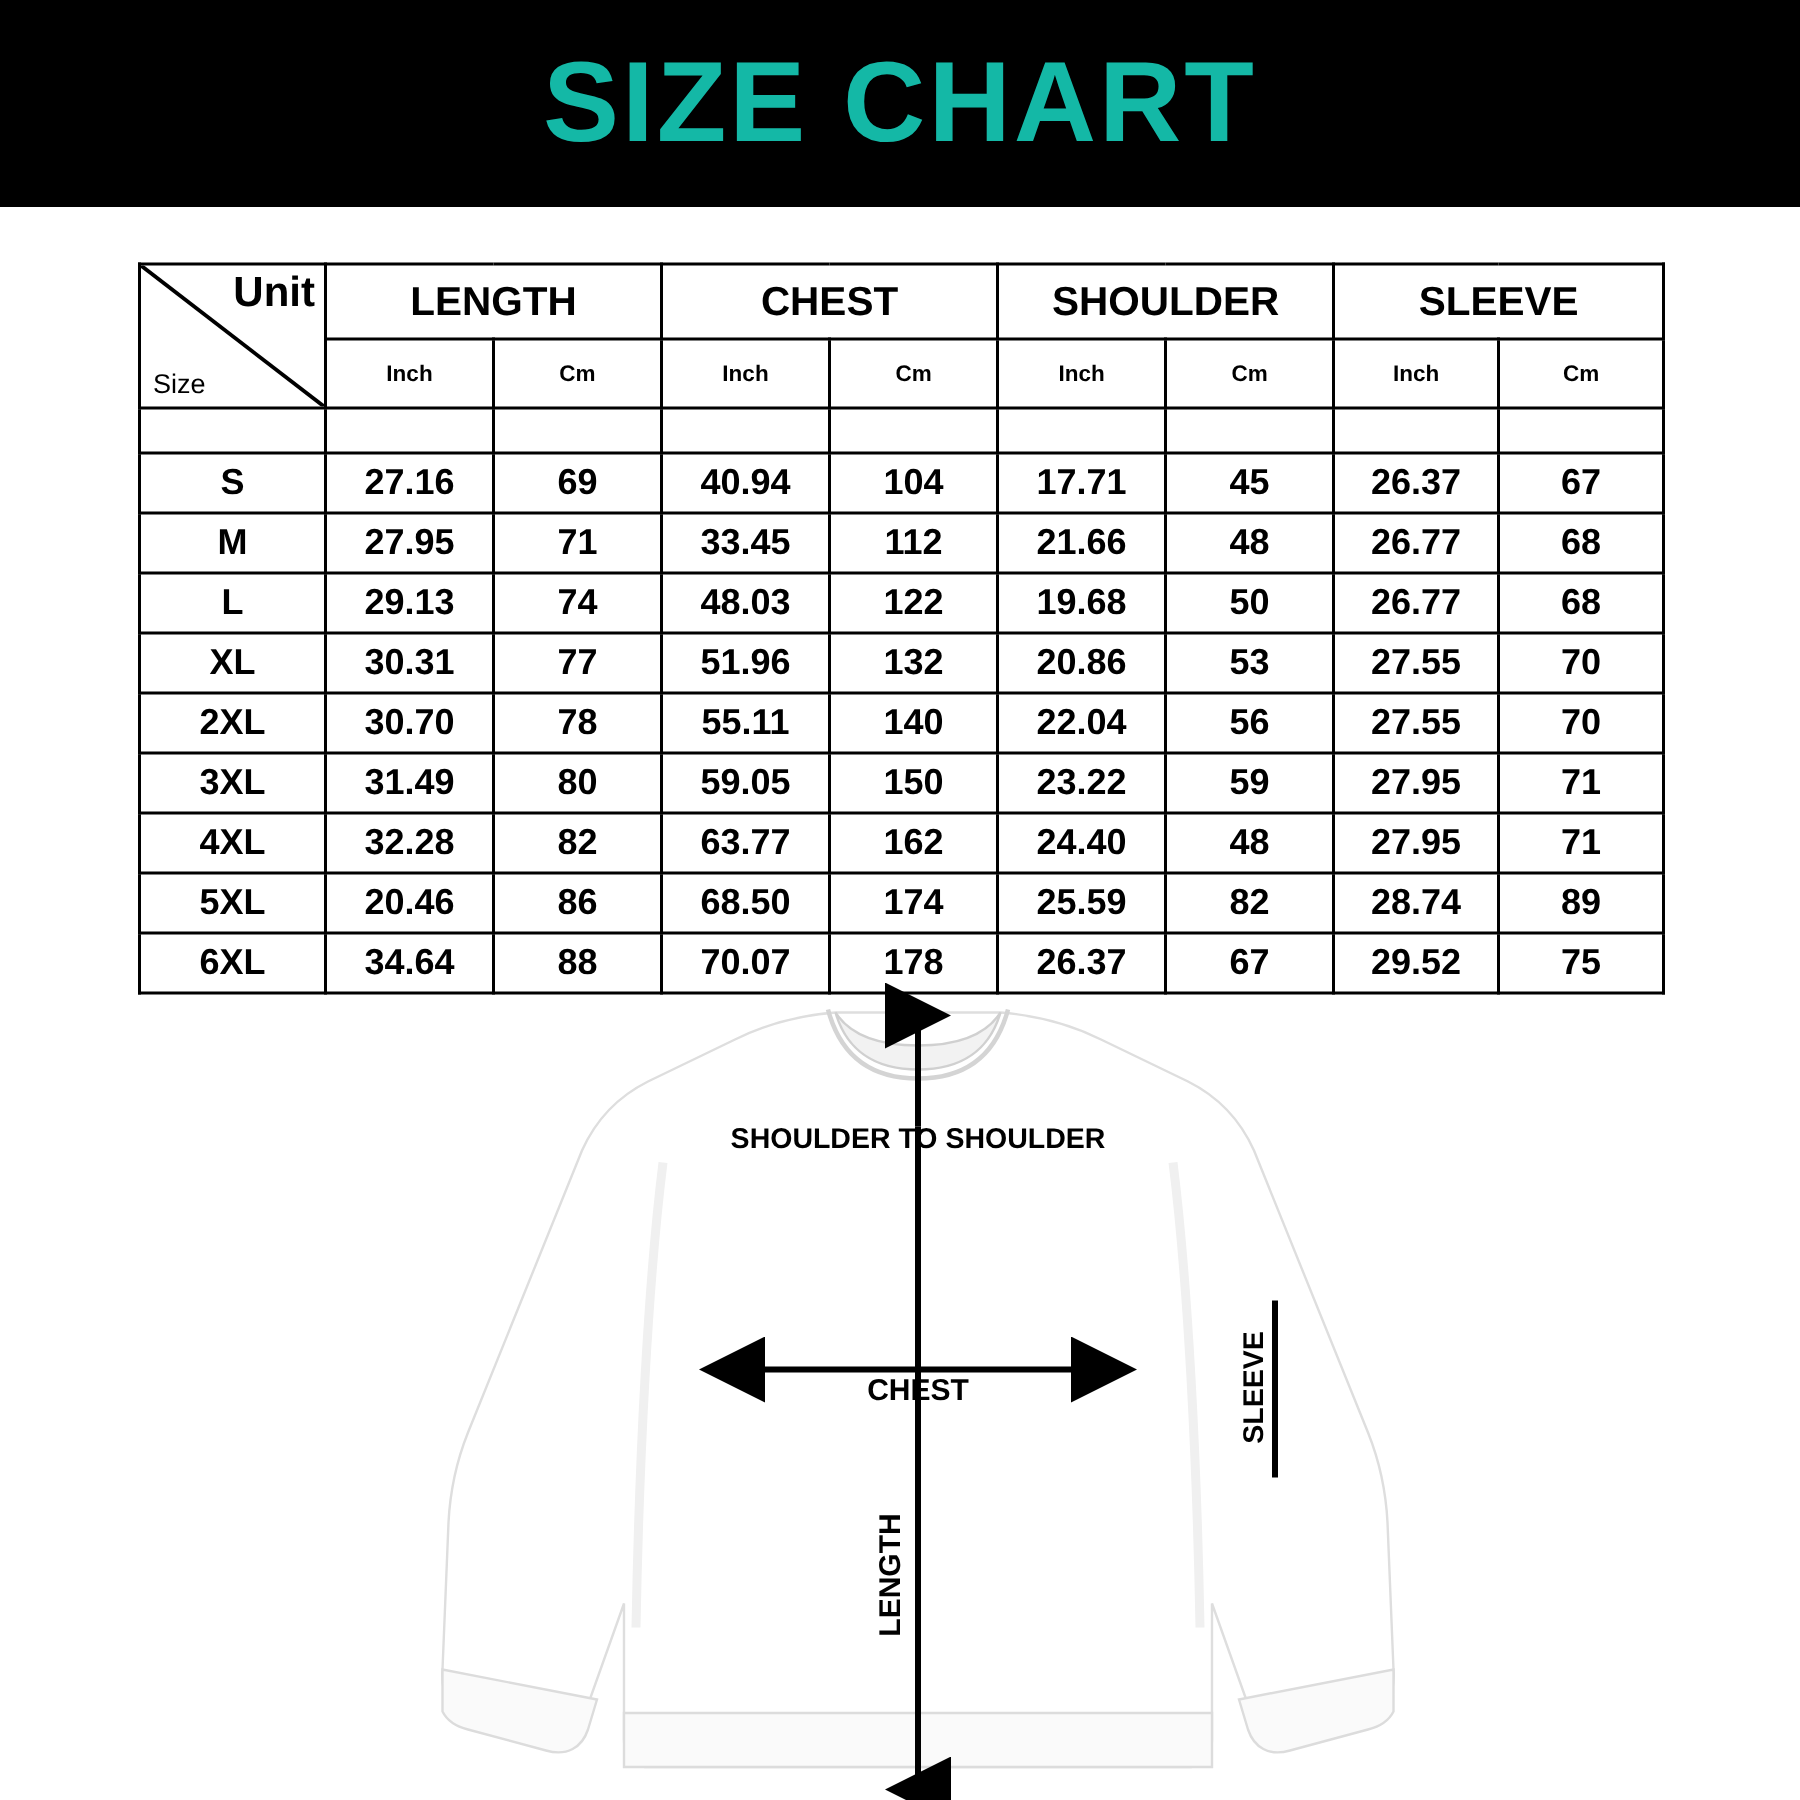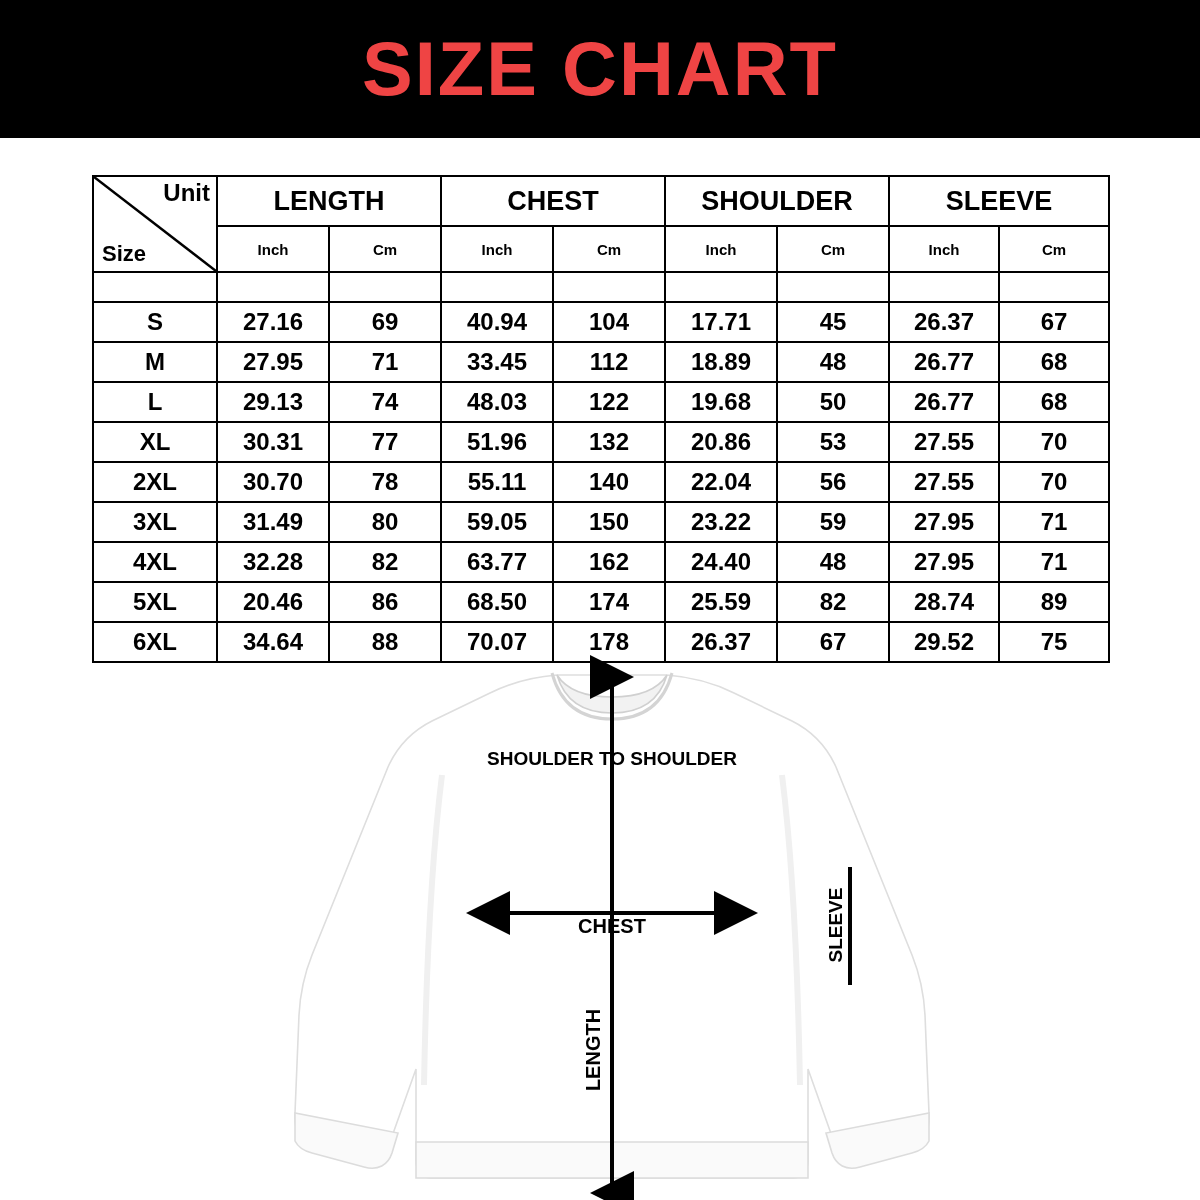--- a/index.html
+++ b/index.html
@@ -25,21 +25,21 @@
     left: 0;
     top: 0;
     width: 1200px;
     height: 138px;
     background: #000000;
     display: flex;
     align-items: center;
     justify-content: center;
   }
   .header-title {
-    color: #ef4444;
+    color: #14b8a6;
     font-size: 76px;
     font-weight: bold;
     letter-spacing: 2px;
     line-height: 1;
     font-family: "Liberation Sans", sans-serif;
     text-align: center;
   }
 
   
   .table-wrap {
@@ -92,29 +92,29 @@
     position: absolute;
     left: 0;
     top: 0;
     width: 100%;
     height: 100%;
   }
   .corner .unit-lbl {
     position: absolute;
     right: 6px;
     top: 2px;
-    font-size: 24px;
+    font-size: 28px;
     font-weight: bold;
   }
   .corner .size-lbl {
     position: absolute;
     left: 8px;
     bottom: 4px;
-    font-size: 22px;
-    font-weight: bold;
+    font-size: 18px;
+    font-weight: normal;
   }
 
   
   .garment {
     position: absolute;
     left: 12px;
     top: 655px;
     width: 1200px;
     height: 545px;
   }
@@ -195,21 +195,21 @@
           <td>45</td>
           <td>26.37</td>
           <td>67</td>
         </tr>
         <tr class="data-row">
           <td class="size-cell">M</td>
           <td>27.95</td>
           <td>71</td>
           <td>33.45</td>
           <td>112</td>
-          <td>18.89</td>
+          <td>21.66</td>
           <td>48</td>
           <td>26.77</td>
           <td>68</td>
         </tr>
         <tr class="data-row">
           <td class="size-cell">L</td>
           <td>29.13</td>
           <td>74</td>
           <td>48.03</td>
           <td>122</td>

